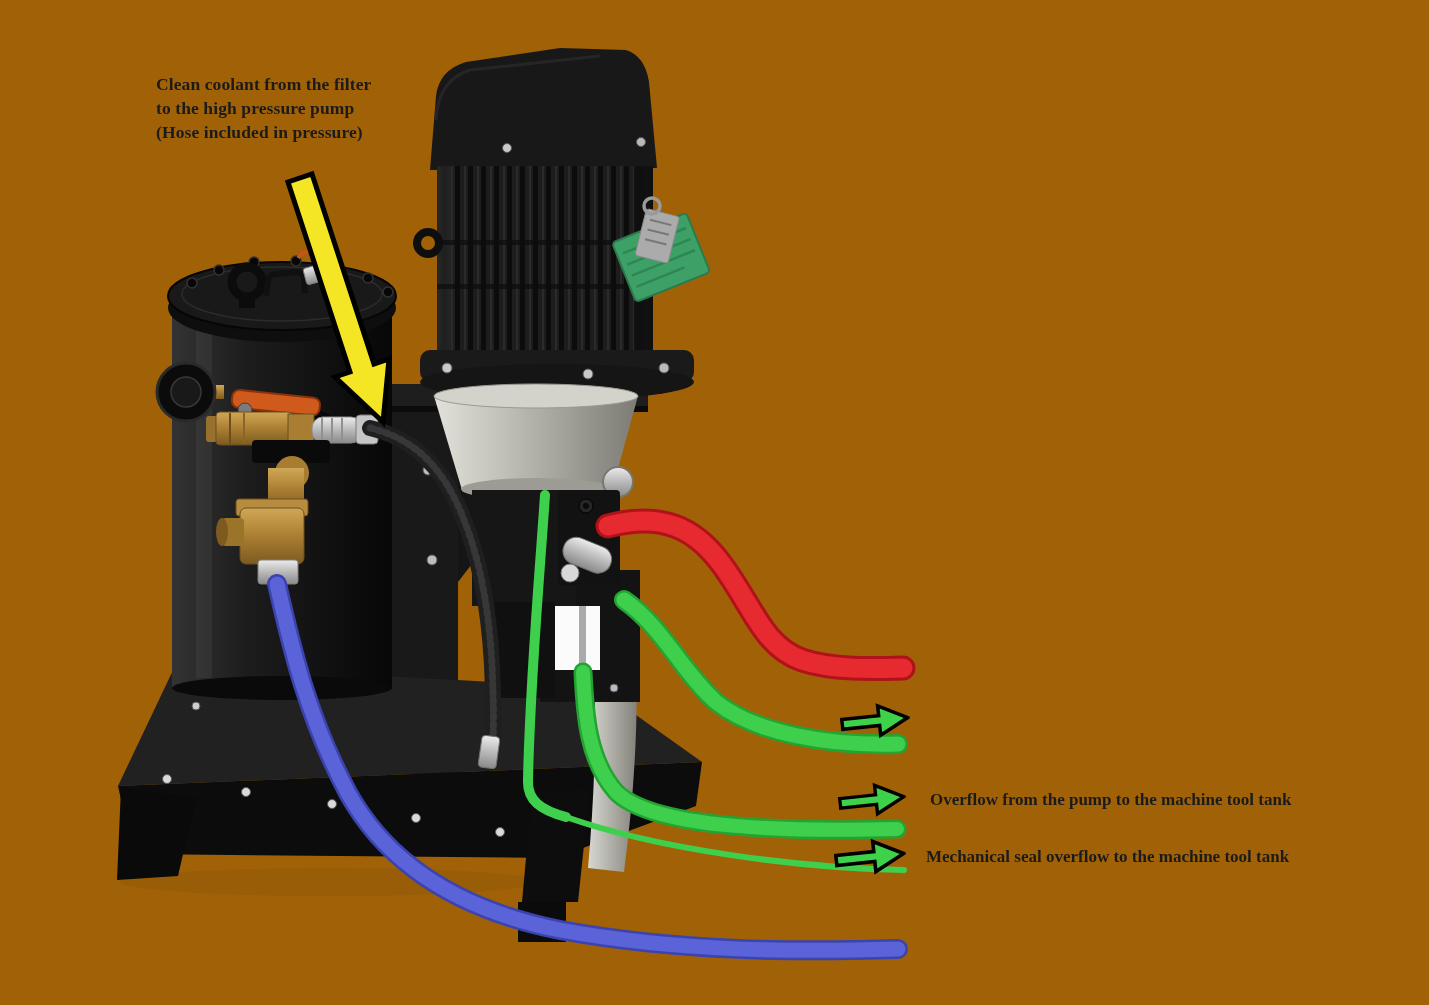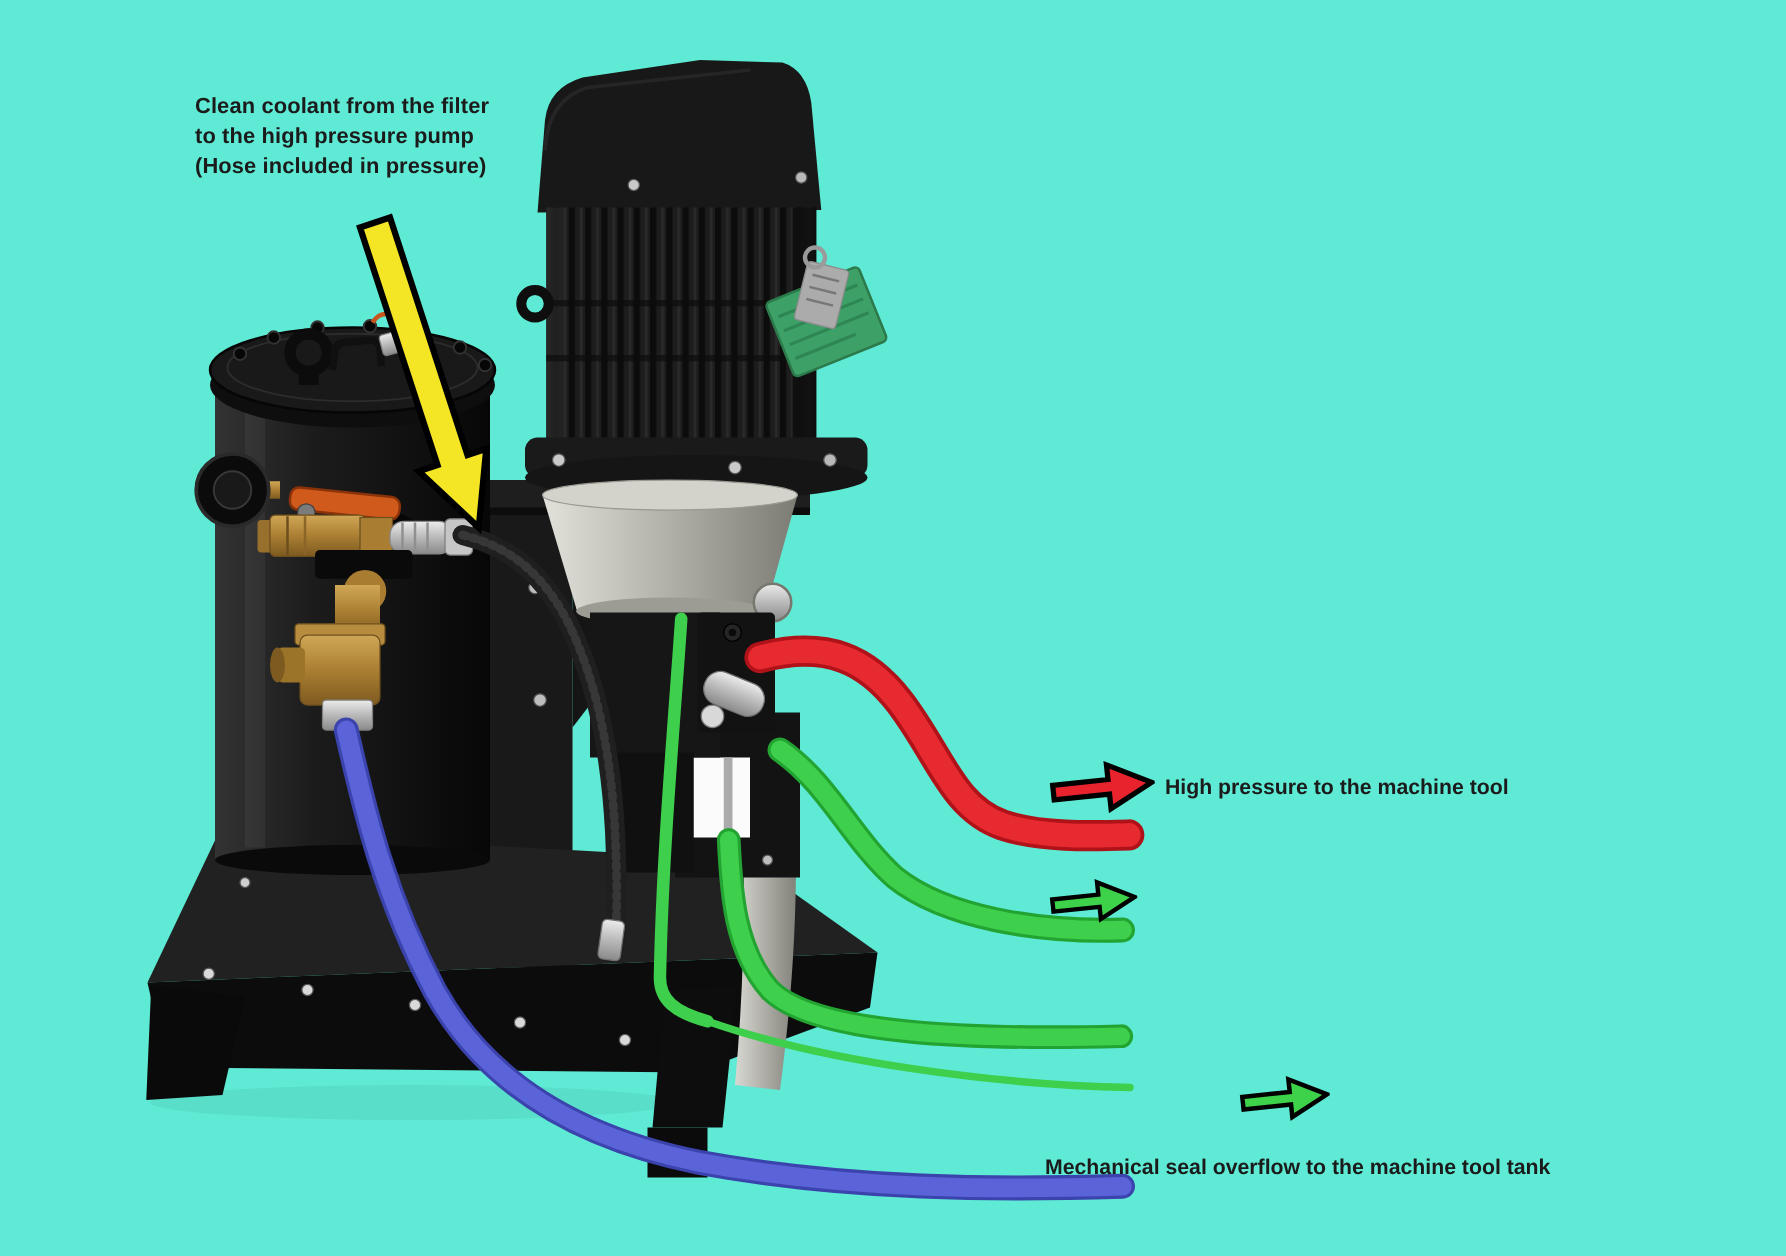--- a/index.html
+++ b/index.html
@@ -1,28 +1,28 @@
 <!DOCTYPE html>
 <html><head>
 <meta charset="utf-8">
 <style>
   html,body{margin:0;padding:0;background:#ffffff;}
-  .stage{position:relative;width:1429px;height:1005px;background:#5eead4;overflow:hidden;
-         font-family:Liberation Sans, sans-serif;}
+  .stage{position:relative;width:1429px;height:1005px;background:#a16207;overflow:hidden;
+         font-family:Liberation Serif, serif;}
   .machine-svg{position:absolute;left:0;top:0;}
   .note{position:absolute;left:156px;top:72px;font-size:17.5px;line-height:24px;
         font-weight:bold;color:#1b1b1b;letter-spacing:0.1px;}
   .flow-row{position:absolute;display:flex;align-items:center;height:46px;color:#1b1b1b;}
   .flow-row .arrow-box{width:90px;flex:0 0 90px;display:flex;align-items:center;}
   .flow-row .arrow-box svg{transform:rotate(-6deg);}
   .flow-row .flow-text{font-size:17px;font-weight:bold;white-space:nowrap;margin-left:2px;}
   .r1{left:840px;top:607px;}
   .r2{left:840px;top:698px;}
   .r3{left:838px;top:777px;}
-  .r4{left:834px;top:834px;flex-direction:column;}
+  .r4{left:834px;top:834px;}
   .r5{left:836px;top:899px;}
 </style>
 </head>
 <body>
 
 <div class="stage">
 
   <svg class="machine-svg" width="1429" height="1005" viewBox="0 0 1429 1005">
     <defs>
       <linearGradient id="gradBell" x1="0" y1="0" x2="1" y2="0">
@@ -252,37 +252,37 @@
 
     <polygon points="312,174 374,364 389,359 383,422 335,377 350,372 288,182" stroke-width="5" stroke-linejoin="miter" stroke="#000000" fill="#f5e625"></polygon>
   </svg>
 
   <div class="note">
     <div>Clean coolant from the filter</div>
     <div>to the high pressure pump</div>
     <div>(Hose included in pressure)</div>
   </div>
 
-  <div class="flow-row r1">
-    <span class="arrow-box">
-      <svg width="84" height="44" viewBox="0 0 100 50">
-        <polygon points="3,18 56,18 56,4 97,25 56,46 56,32 3,32" stroke="#000" stroke-width="5" fill="#e8232e"></polygon>
-      </svg>
-    </span>
-    <span class="flow-text">High pressure to the machine tool</span>
-  </div>
 
   <div class="flow-row r2">
     <span class="arrow-box">
       <svg width="70" height="38" viewBox="0 0 100 50">
         <polygon points="3,18 56,18 56,4 97,25 56,46 56,32 3,32" stroke="#000" stroke-width="5" fill="#3ed24b"></polygon>
       </svg>
     </span>
   </div>
 
+  <div class="flow-row r3">
+    <span class="arrow-box">
+      <svg width="68" height="36" viewBox="0 0 100 50">
+        <polygon points="3,18 56,18 56,4 97,25 56,46 56,32 3,32" stroke="#000" stroke-width="5" fill="#3ed24b"></polygon>
+      </svg>
+    </span>
+    <span class="flow-text">Overflow from the pump to the machine tool tank</span>
+  </div>
 
   <div class="flow-row r4">
     <span class="arrow-box">
       <svg width="72" height="36" viewBox="0 0 100 50">
         <polygon points="3,18 56,18 56,4 97,25 56,46 56,32 3,32" stroke="#000" stroke-width="5" fill="#3ed24b"></polygon>
       </svg>
     </span>
     <span class="flow-text">Mechanical seal overflow to the machine tool tank</span>
   </div>
 

